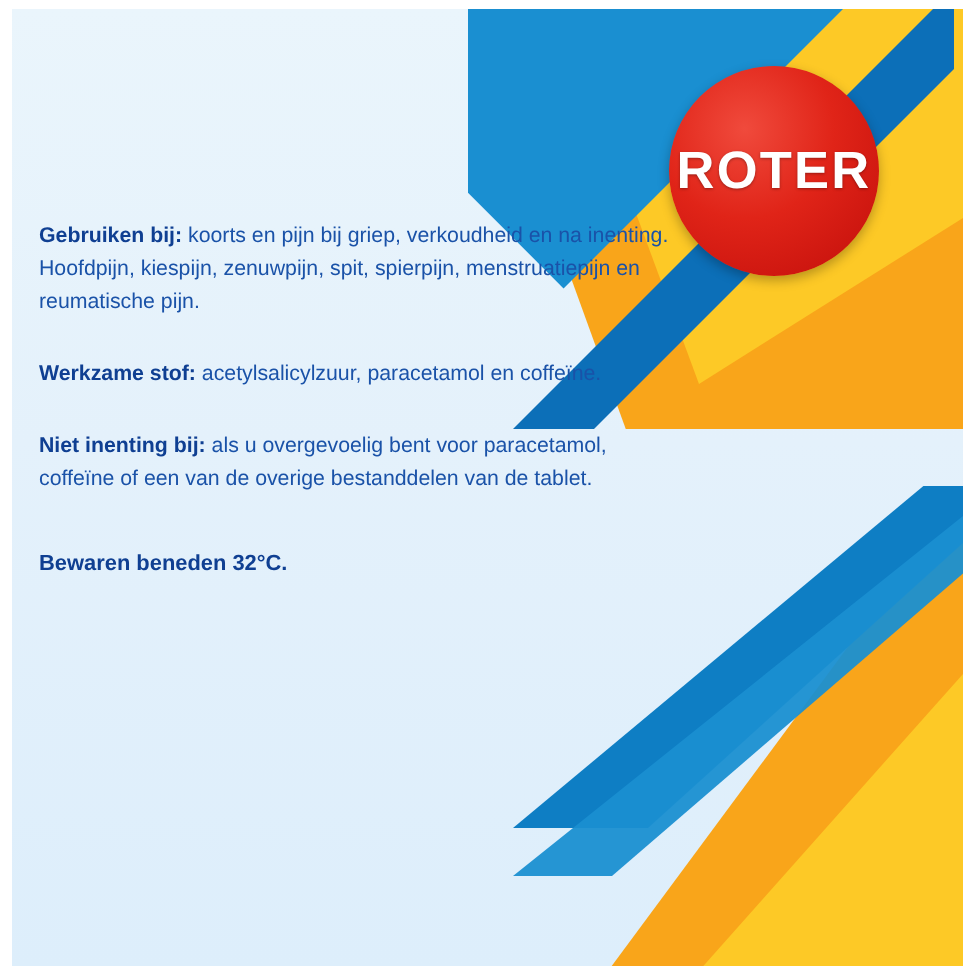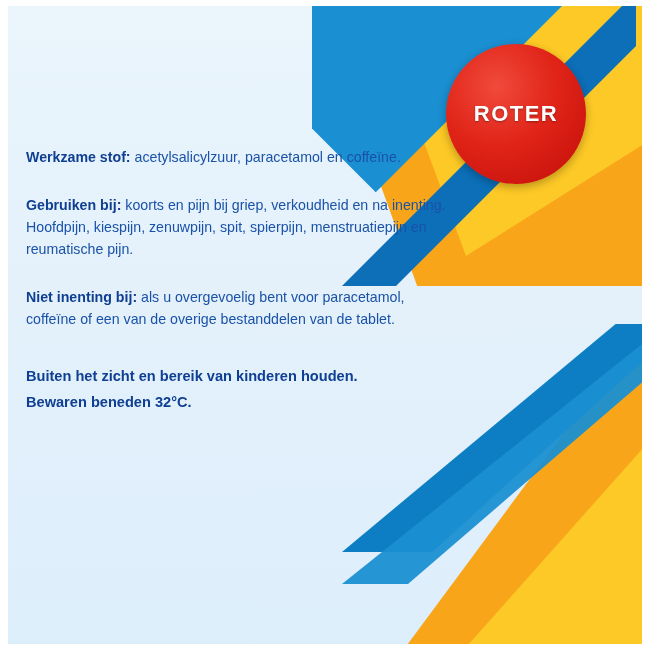--- a/index.html
+++ b/index.html
@@ -144,21 +144,21 @@
     background: radial-gradient(circle at 36% 30%, #f04a3c 0%, #e02418 45%, #c10d0a 100%);
     box-shadow: 0 3px 8px rgba(0,0,0,0.28);
     display: flex;
     align-items: center;
     justify-content: center;
   }
   .logo-text {
     color: #ffffff;
     font-family: "Liberation Sans", sans-serif;
     font-weight: bold;
-    font-size: 22px;
+    font-size: 35px;
     letter-spacing: 1.5px;
     text-shadow: 0 1px 2px rgba(0,0,0,0.35);
   }
 
   
   .content {
     position: absolute;
     left: 18px;
     top: 140px;
     width: 420px;
@@ -209,36 +209,35 @@
     </div>
 
     <div class="logo">
       <span class="logo-text">ROTER</span>
     </div>
 
     <div class="content">
 
       <div class="block">
         <p>
-          <span class="lead">Werkzame stof:</span><span> acetylsalicylzuur, paracetamol en coffeïne.</span>
+          <span class="lead">Gebruiken bij:</span><span> koorts en pijn bij griep, verkoudheid en na inenting. Hoofdpijn, kiespijn, zenuwpijn, spit, spierpijn, menstruatiepijn en reumatische pijn.</span>
         </p>
       </div>
 
       <div class="block">
         <p>
-          <span class="lead">Gebruiken bij:</span><span> koorts en pijn bij griep, verkoudheid en na inenting. Hoofdpijn, kiespijn, zenuwpijn, spit, spierpijn, menstruatiepijn en reumatische pijn.</span>
+          <span class="lead">Werkzame stof:</span><span> acetylsalicylzuur, paracetamol en coffeïne.</span>
         </p>
       </div>
 
       <div class="block">
         <p>
           <span class="lead">Niet inenting bij:</span><span> als u overgevoelig bent voor paracetamol, coffeïne of een van de overige bestanddelen van de tablet.</span>
         </p>
       </div>
 
       <div class="block notice">
-        <p>Buiten het zicht en bereik van kinderen houden.</p>
         <p>Bewaren beneden 32°C.</p>
       </div>
 
     </div>
   </div>
 </div>
 
 </body></html>

